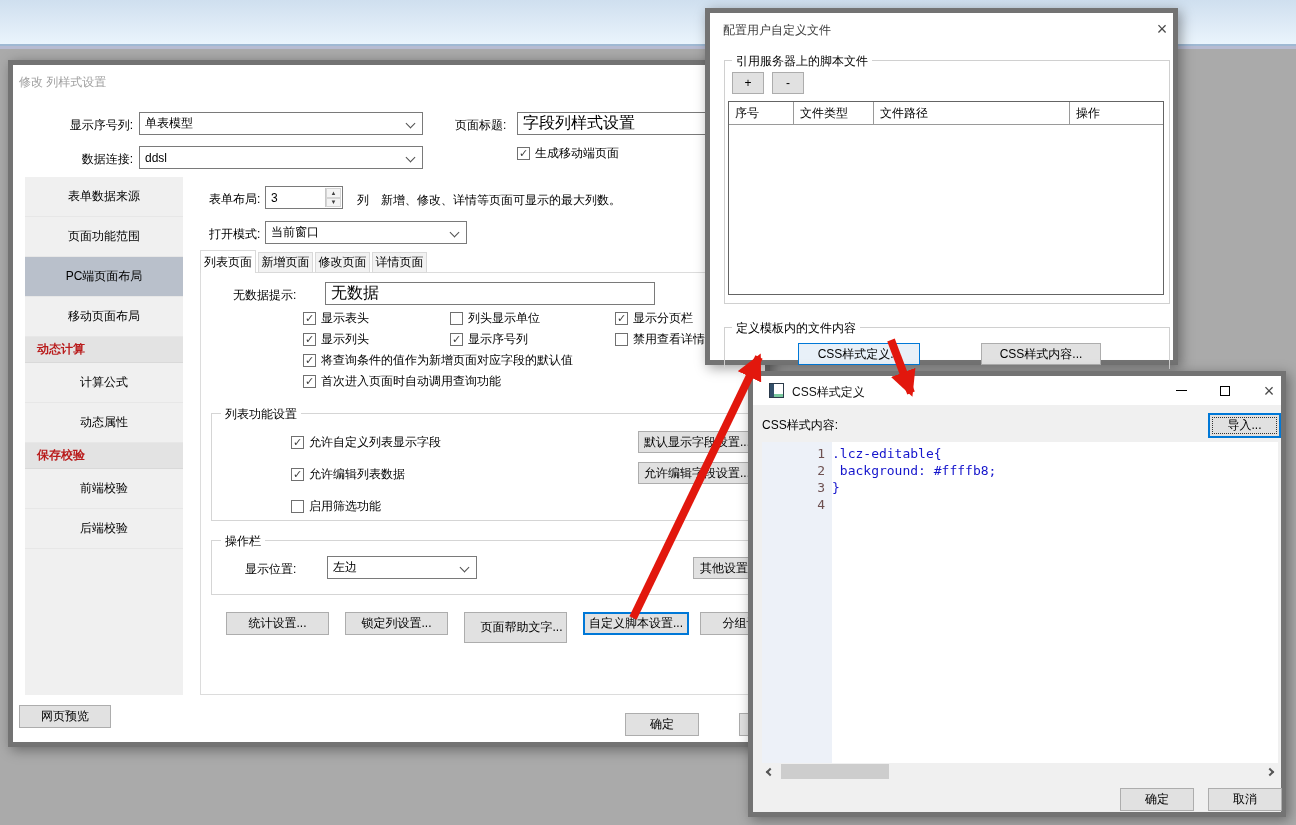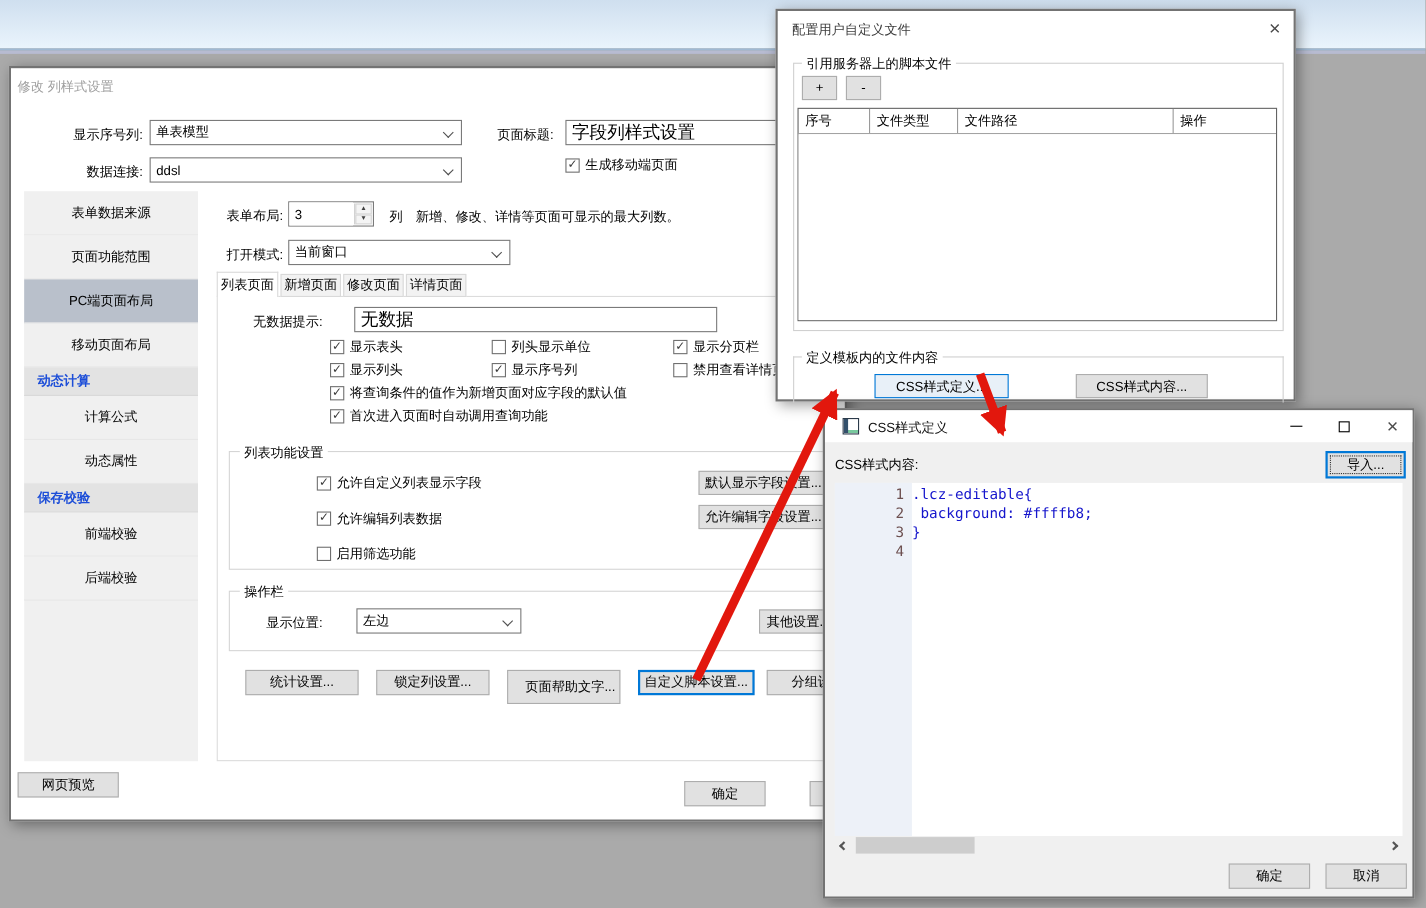--- a/index.html
+++ b/index.html
@@ -5,21 +5,21 @@
   * { margin:0; padding:0; box-sizing:border-box; }
   html,body { width:1296px; height:825px; overflow:hidden; }
   body { font-family:"Liberation Sans","DejaVu Sans",sans-serif; font-size:12px; background:#aaaaaa; position:relative; color:#000; }
 
   
   .top-band { position:absolute; left:0; top:0; width:1296px; height:44px;
     background:linear-gradient(#cfdfef,#eaf4fc); }
   .top-band-line1 { position:absolute; left:0; top:44px; width:1296px; height:2px; background:#9fb9d3; }
   .top-band-line2 { position:absolute; left:0; top:46px; width:1296px; height:3px; background:#b7bbd1; }
 
-  .dialog { position:absolute; background:#fff; border:2px solid #737373; box-shadow:3px 3px 12px rgba(0,0,0,.38); }
+  .dialog { position:absolute; background:#fff; border:5px solid #737373; box-shadow:3px 3px 12px rgba(0,0,0,.38); }
 
   .lbl { position:absolute; white-space:nowrap; }
   .combo { position:absolute; background:#fff; border:1px solid #7a7a7a; display:flex; align-items:center; padding-left:5px; }
   .combo .chev { position:absolute; right:8px; top:7px; width:7px; height:7px; border-left:1px solid #505050; border-bottom:1px solid #505050; transform:rotate(-45deg); }
   .tinput { position:absolute; background:#fff; border:1px solid #7a7a7a; font-family:inherit; font-size:16px; padding-left:5px; }
 
   .btn { position:absolute; background:#e1e1e1; border:1px solid #adadad; display:flex; align-items:center; justify-content:center; font-size:12px; overflow:hidden; white-space:nowrap; cursor:default; }
   .btn.focused { border:2px solid #0078d7; }
   .btn.dotted { outline:1px dotted #333; outline-offset:-5px; }
 
@@ -28,21 +28,21 @@
   .cb .mark { font-style:normal; font-size:11px; line-height:1; color:#3c3c3c; }
   .cb:not(.checked) .mark { display:none; }
 
   .groupbox { position:absolute; border:1px solid #d5d5d5; }
   .grouplabel { position:absolute; background:#fff; padding:0 4px; white-space:nowrap; }
 
   
   .sidebar { position:absolute; background:#f0f0f0; }
   .side-item { height:40px; display:flex; align-items:center; justify-content:center; border-bottom:1px solid #e7e7e7; background:#f0f0f0; }
   .side-item.selected { background:#b9c0cb; }
-  .side-header { height:26px; display:flex; align-items:center; padding-left:12px; background:#e3e3e3; color:#1d4ed8; font-weight:bold; border-bottom:1px solid #d9d9d9; }
+  .side-header { height:26px; display:flex; align-items:center; padding-left:12px; background:#e3e3e3; color:#b91c1c; font-weight:bold; border-bottom:1px solid #d9d9d9; }
 
   
   .tab { position:absolute; height:21px; display:flex; align-items:center; justify-content:center; background:#f2f2f2; border:1px solid #d9d9d9; z-index:1; }
   .tab.active { background:#fff; border-bottom:none; height:23px; top:185px !important; z-index:3; }
   .pane { position:absolute; border:1px solid #dcdcdc; background:#fff; z-index:0; }
 
   
   .spin { position:absolute; background:#fff; border:1px solid #7a7a7a; }
   .spin input { position:absolute; left:0; top:0; width:58px; height:100%; border:none; font-size:12px; padding-left:5px; font-family:inherit; }
   .spin .arrows { position:absolute; right:1px; top:1px; width:16px; height:calc(100% - 2px); border-left:1px solid #c8c8c8; display:flex; flex-direction:column; }

